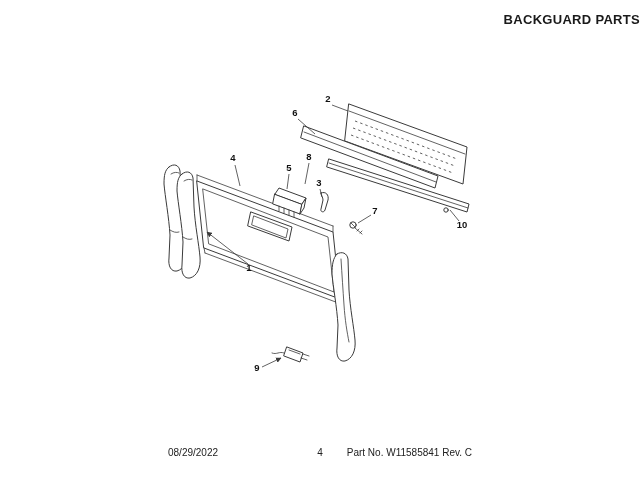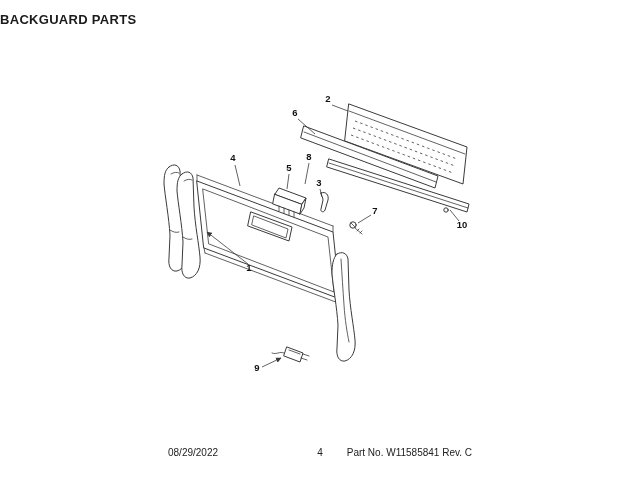--- a/index.html
+++ b/index.html
@@ -3,21 +3,21 @@
 <meta charset="utf-8">
 <style>
   html,body{margin:0;padding:0;}
   body{
     width:640px;height:480px;position:relative;overflow:hidden;
     background:#ffffff;color:#1a1a1a;
     font-family:"Liberation Sans",sans-serif;
   }
   .page-title{
     position:absolute;top:12px;left:0;right:0;
-    text-align:left;font-size:13px;font-weight:bold;letter-spacing:.3px;
+    text-align:right;font-size:13px;font-weight:bold;letter-spacing:.3px;
     margin:0;
   }
   svg.diagram{position:absolute;left:0;top:0;}
   svg .part{stroke:#3a3a3a;stroke-width:1;fill:#ffffff;stroke-linejoin:round;stroke-linecap:round;}
   svg .detail{stroke:#3a3a3a;stroke-width:.8;fill:none;stroke-linecap:round;}
   svg .leader{stroke:#3a3a3a;stroke-width:.8;fill:none;}
   svg .hatch{stroke:#3a3a3a;stroke-width:.8;fill:none;stroke-dasharray:2.5 3;}
   svg text{
     font-family:"Liberation Sans",sans-serif;
     font-size:9.5px;font-weight:bold;fill:#111;text-anchor:middle;

